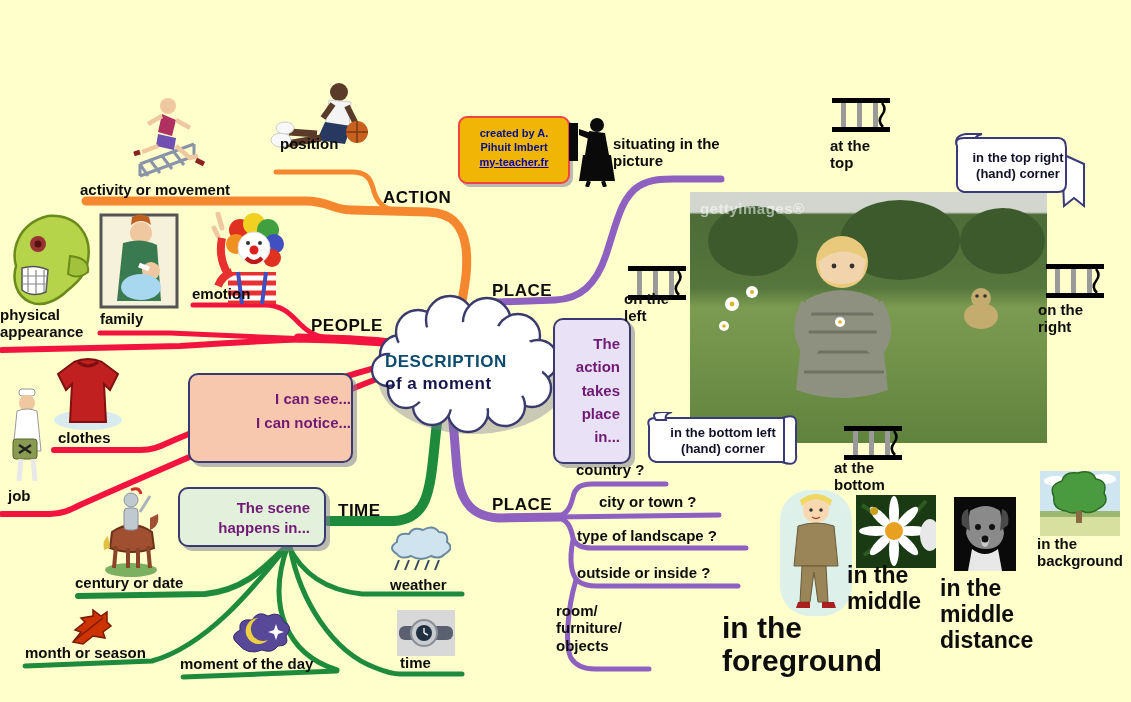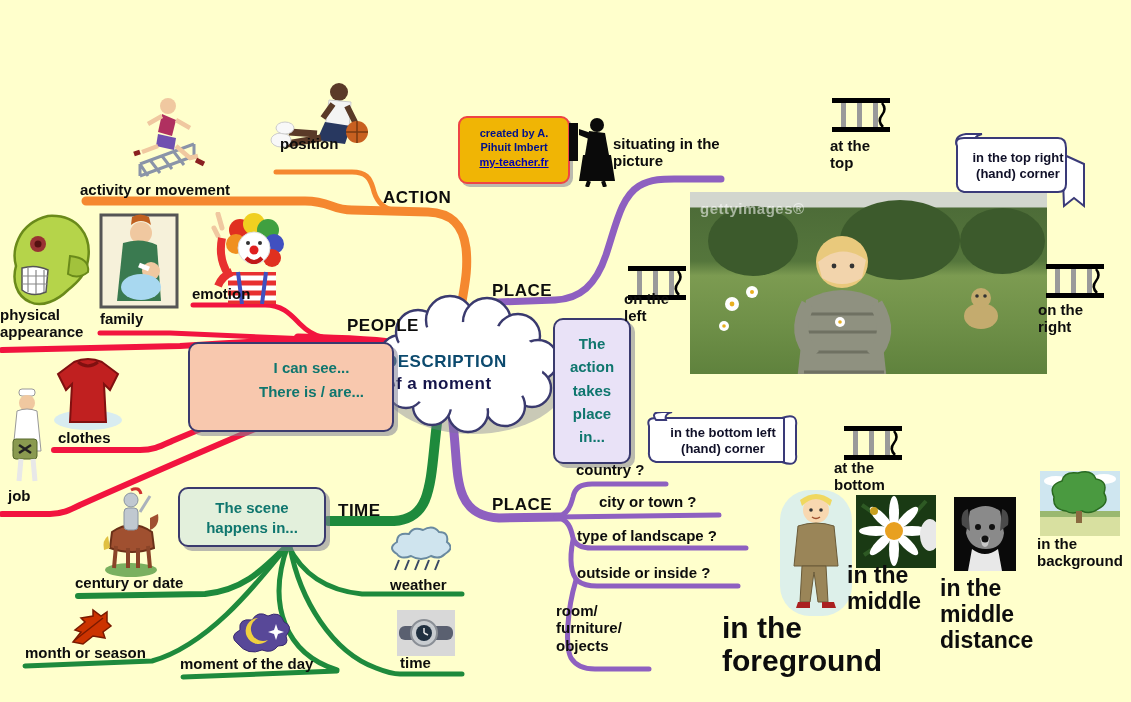--- a/index.html
+++ b/index.html
@@ -6,32 +6,32 @@
   body{width:1131px;height:702px;position:relative;overflow:hidden;
        background:#ffffcc;font-family:"Liberation Sans",sans-serif;}
   .abs{position:absolute;}
   .lbl{position:absolute;font-weight:bold;color:#0d0d0d;font-size:15px;
        line-height:1.15;text-align:left;white-space:normal;}
   .big16{font-size:17px;letter-spacing:.5px;}
   .big23{font-size:23px;line-height:1.12;}
   .big30{font-size:30px;line-height:1.1;}
   .box{position:absolute;border:2px solid #3a3a6e;border-radius:10px;
        box-shadow:4px 4px 0 rgba(130,130,150,.55);font-weight:bold;
-       text-align:center;color:#0f766e;}
+       text-align:right;color:#701a75;}
   .starter{background:#f8c8ae;font-size:15px;line-height:1.6;padding-top:12px;}
   .scene{background:#e3f0dc;font-size:15px;line-height:1.35;padding-top:9px;}
   .lavender{background:#e9e2f7;font-size:15px;line-height:1.55;padding-top:12px;}
   .credit{position:absolute;background:#f0b505;border:2px solid #ef4444;border-radius:9px;
        box-shadow:3px 3px 0 rgba(130,130,150,.55);text-align:center;
        font-weight:bold;font-size:11px;line-height:1.3;color:#00108a;padding-top:8px;}
   .credit a{color:#0000b0;}
   svg{display:block;}
   .scrolltext{position:absolute;font-weight:bold;font-size:13px;line-height:1.25;
        text-align:center;color:#101028;}
-  .photo{position:absolute;left:690px;top:192px;width:357px;height:182px;
+  .photo{position:absolute;left:690px;top:192px;width:357px;height:251px;
        background:linear-gradient(#d2d6ce 0%,#d2d6ce 8%,#4d6c38 9%,#55763c 38%,
                   #7c9b51 46%,#6f9048 72%,#5f823d 100%);overflow:hidden;}
   .watermark{position:absolute;left:10px;top:8px;color:rgba(255,255,255,.55);
        font-size:15px;font-weight:bold;letter-spacing:.5px;}
   .treeblob{position:absolute;border-radius:50%;background:#3c5a2c;}
   .ladder{position:absolute;width:58px;height:34px;}
 </style>
 </head>
 <body>
 
@@ -123,23 +123,23 @@
       <circle cx="113" cy="122" r="20"></circle>
     <circle cx="77" cy="116" r="19"></circle>
       <circle cx="51" cy="100" r="18"></circle>
       <circle cx="33" cy="80" r="16"></circle>
   </g>
   <ellipse cx="110" cy="76" rx="78" ry="44" fill="#ffffff"></ellipse>
 </svg>
 <div class="lbl big16" style="left:385px;top:352px;width:160px;color:#0c4a6e;">DESCRIPTION</div>
 <div class="lbl big16" style="left:385px;top:374px;width:160px;color:#15154a;">of a moment</div>
 
-<div class="box starter" style="left:188px;top:342px;width:161px;height:74px;padding-left:41px;">
+<div class="box starter" style="left:188px;top:373px;width:161px;height:74px;">
   <div>I can see...</div>
-  <div>There is / are...</div>
+  <div>I can notice...</div>
 </div>
 
 <div class="box scene" style="left:178px;top:487px;width:144px;height:47px;">
   <div style="width:116px;margin:0 auto;">The scene happens in...</div>
 </div>
 
 <div class="box lavender" style="left:553px;top:318px;width:74px;height:130px;">
   <div style="width:56px;margin:0 auto;">The action takes place in...</div>
 </div>
 
@@ -386,21 +386,21 @@
 </svg>
 <div class="scrolltext" style="left:658px;top:425px;width:130px;">in the bottom left (hand) corner</div>
 
 <div class="lbl" style="left:80px;top:181px;width:180px;">activity or movement</div>
 <div class="lbl" style="left:280px;top:135px;width:85px;">position</div>
 <div class="lbl big16" style="left:383px;top:188px;width:72px;">ACTION</div>
 
 <div class="lbl" style="left:0px;top:306px;width:108px;">physical appearance</div>
 <div class="lbl" style="left:100px;top:310px;width:75px;">family</div>
 <div class="lbl" style="left:192px;top:285px;width:80px;">emotion</div>
-<div class="lbl big16" style="left:311px;top:316px;width:78px;margin-left:36px;">PEOPLE</div>
+<div class="lbl big16" style="left:311px;top:316px;width:78px;">PEOPLE</div>
 <div class="lbl" style="left:58px;top:429px;width:75px;">clothes</div>
 <div class="lbl" style="left:8px;top:487px;width:50px;">job</div>
 
 <div class="lbl big16" style="left:338px;top:501px;width:58px;">TIME</div>
 <div class="lbl" style="left:75px;top:574px;width:140px;">century or date</div>
 <div class="lbl" style="left:25px;top:644px;width:140px;">month or season</div>
 <div class="lbl" style="left:180px;top:655px;width:160px;">moment of the day</div>
 <div class="lbl" style="left:382px;top:576px;width:72px;margin-left:8px;">weather</div>
 <div class="lbl" style="left:400px;top:654px;width:60px;">time</div>
 

